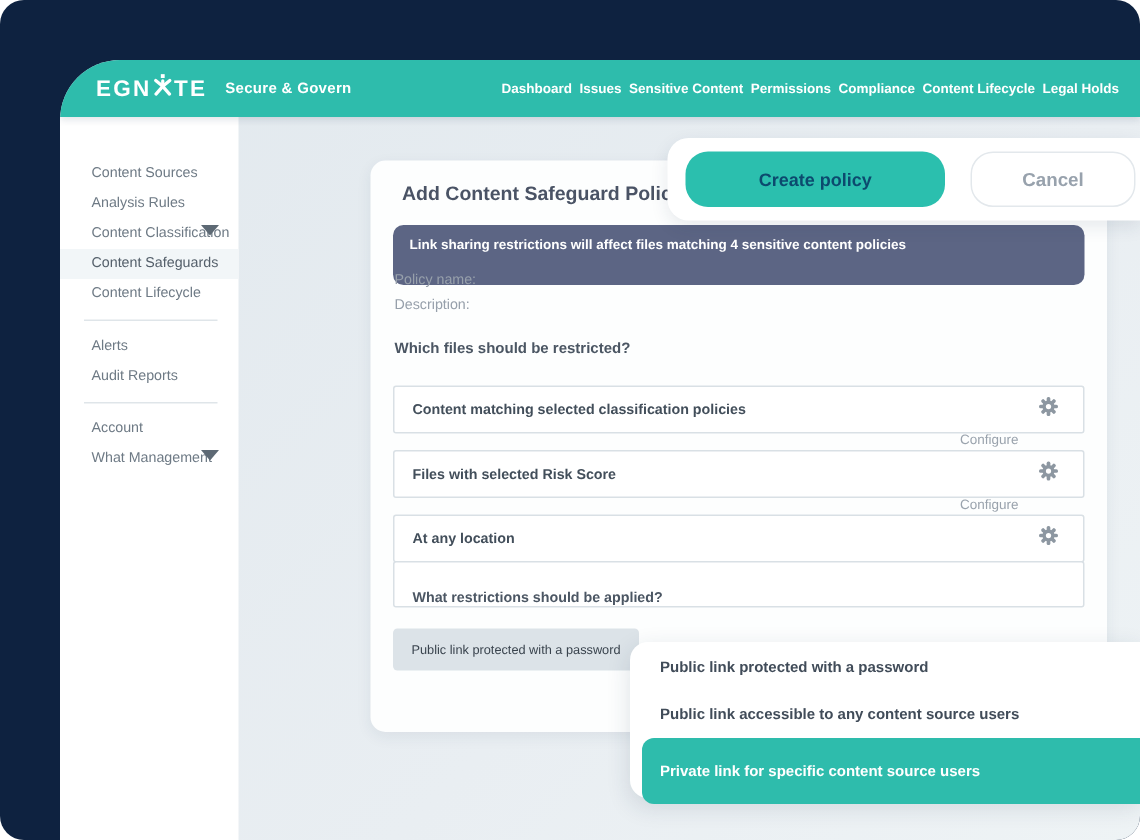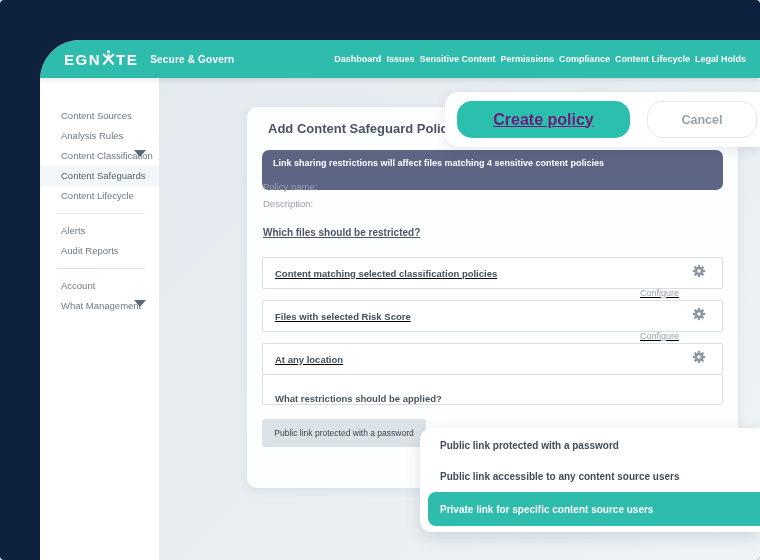--- a/index.html
+++ b/index.html
@@ -1,18 +1,18 @@
 <!DOCTYPE html>
 <html><head>
 <meta charset="utf-8">
 <style>
   * { margin:0; padding:0; box-sizing:border-box; }
   body { background:#ffffff; font-family:"Liberation Sans", sans-serif; }
   .canvas { position:relative; width:760px; height:560px; background:#0E2240;
-            border-radius:4px; overflow:hidden;padding-left:36px; }
+            border-radius:16px; overflow:hidden;padding-left:36px; }
   .app { position:absolute; left:40px; top:40px; right:0; bottom:0;
          background:linear-gradient(135deg,#e2e9ee 0%, #e9eef2 60%, #eef3f5 100%);
          border-top-left-radius:40px; overflow:hidden; }
 
   
   .topbar { position:absolute; left:0; top:0; right:0; height:38px; background:#2EBCAC;
             border-top-left-radius:40px; display:flex; align-items:center;
             box-shadow:0 2px 5px rgba(20,40,70,0.12); z-index:30; }
   .logo { display:flex; align-items:center; margin-left:24px; color:#fff; }
   .logo-text { font-size:15px; font-weight:700; letter-spacing:1.5px; }
@@ -33,51 +33,51 @@
   .side-divider { height:1px; background:#dfe5e9; margin:7px 14px 7px 16px; border:0; }
 
   
   .card { position:absolute; left:207px; top:67px; width:491px; height:381px; background:#fdfefe;
           border-radius:10px; box-shadow:0 3px 10px rgba(30,50,80,0.07); z-index:5; }
   .card-title { position:absolute; left:21px; top:14px; font-size:13px; font-weight:700; color:#4a5365; }
   .banner { position:absolute; left:15px; top:43px; width:461px; height:40px; background:#5C6584;
             border-radius:7px; color:#fff; font-size:9px; font-weight:700;
             line-height:26px; padding-left:11px; }
   .field-label { position:absolute; left:16px; font-size:9.5px; color:#97a0ab; }
-  .section-label { position:absolute; left:16px; font-size:10px; font-weight:700; color:#4b5663;text-decoration:underline; }
+  .section-label { position:absolute; left:16px; font-size:10px; font-weight:700; color:#4b5663; }
   .config-row { position:absolute; left:15px; width:461px; height:32px; background:#fff;
-                border:1px solid #d9e0e5; border-radius:2px; display:flex; align-items:center;text-decoration:underline; }
+                border:1px solid #d9e0e5; border-radius:2px; display:flex; align-items:center; }
   .config-row .row-label { padding-left:12px; font-size:9.5px; font-weight:700; color:#424e5a; }
   .config-row .row-right { margin-left:auto; display:flex; align-items:center; gap:13px; padding-right:16px; }
   .configure-link { font-size:9px; color:#9aa3ad; cursor:pointer;margin-top:39px; }
   .section-box { position:absolute; left:15px; width:461px; height:31px; background:#fff;
                  border:1px solid #d9e0e5; border-radius:2px; display:flex; align-items:flex-end; }
   .section-box .row-label { padding-left:12px; font-size:9.5px; font-weight:700; color:#4b5663; }
   .chip { position:absolute; left:15px; top:312px; width:164px; height:28px; background:#dce3e8;
           border-radius:3px; font-size:8.5px; color:#39434d; display:flex; align-items:center;
           justify-content:center; cursor:pointer; }
 
   
   .action-panel { position:absolute; left:405px; top:52px; right:0; height:55px; background:#fff;
                   border-radius:14px 0 0 14px; box-shadow:0 4px 12px rgba(30,50,80,0.10);
                   z-index:40; }
   .btn-create { position:absolute; left:12px; top:9px; width:173px; height:37px; background:#2BBFAE;
-                border:none; border-radius:15px; color:#701a75; font-size:16px; font-weight:700;
-                font-family:"Liberation Sans", sans-serif; cursor:pointer;text-decoration:underline; }
+                border:none; border-radius:15px; color:#0c4a6e; font-size:12px; font-weight:700;
+                font-family:"Liberation Sans", sans-serif; cursor:pointer; }
   .btn-cancel { position:absolute; left:202px; top:9px; width:110px; height:37px; background:#fff;
                 border:1.5px solid #e3e8ec; border-radius:15px; color:#98a2ad; font-size:12.5px;
                 font-weight:700; font-family:"Liberation Sans", sans-serif; cursor:pointer; }
 
   
   .dropdown { position:absolute; left:380px; top:388px; right:0; height:104px; background:#fff;
               border-radius:12px 0 0 12px; box-shadow:0 5px 16px rgba(30,50,80,0.14);
               z-index:50; padding-top:2px; }
   .dd-option { height:31px; display:flex; align-items:center; padding-left:20px;
                font-size:10px; font-weight:700; color:#414c59; cursor:pointer; }
-  .dd-option.selected { height:34px; margin-left:8px; padding-left:12px; background:#2EBCAC;
+  .dd-option.selected { height:44px; margin-left:8px; padding-left:12px; background:#2EBCAC;
                         color:#fff; border-radius:8px 0 0 8px; }
 </style>
 </head>
 <body>
 
 <div class="canvas">
   <div class="app">
 
     <div class="topbar">
       <div class="logo">

